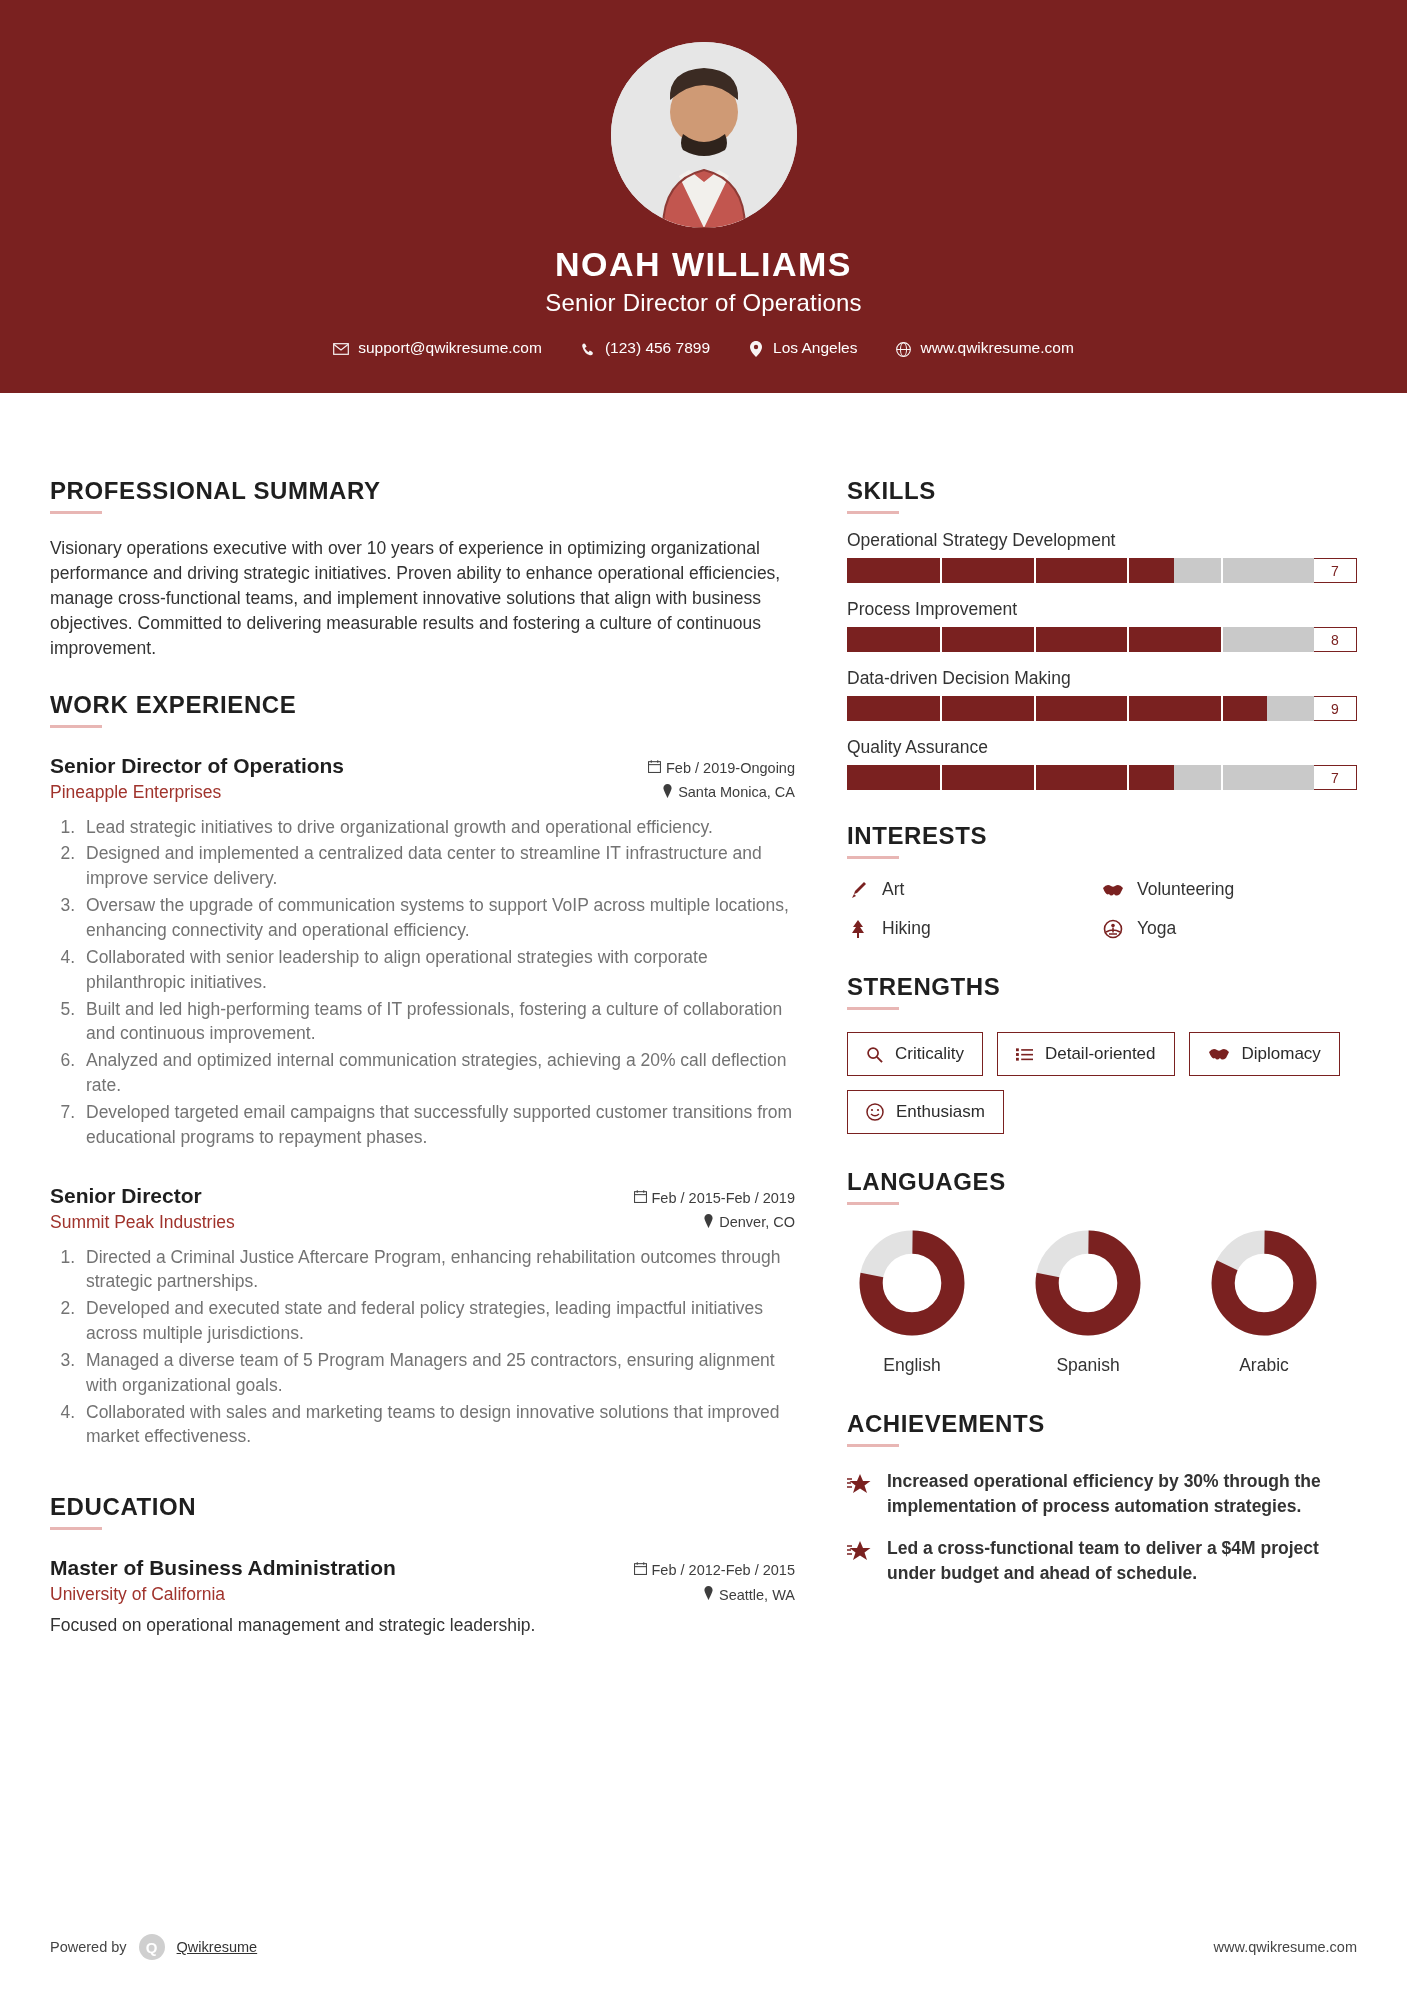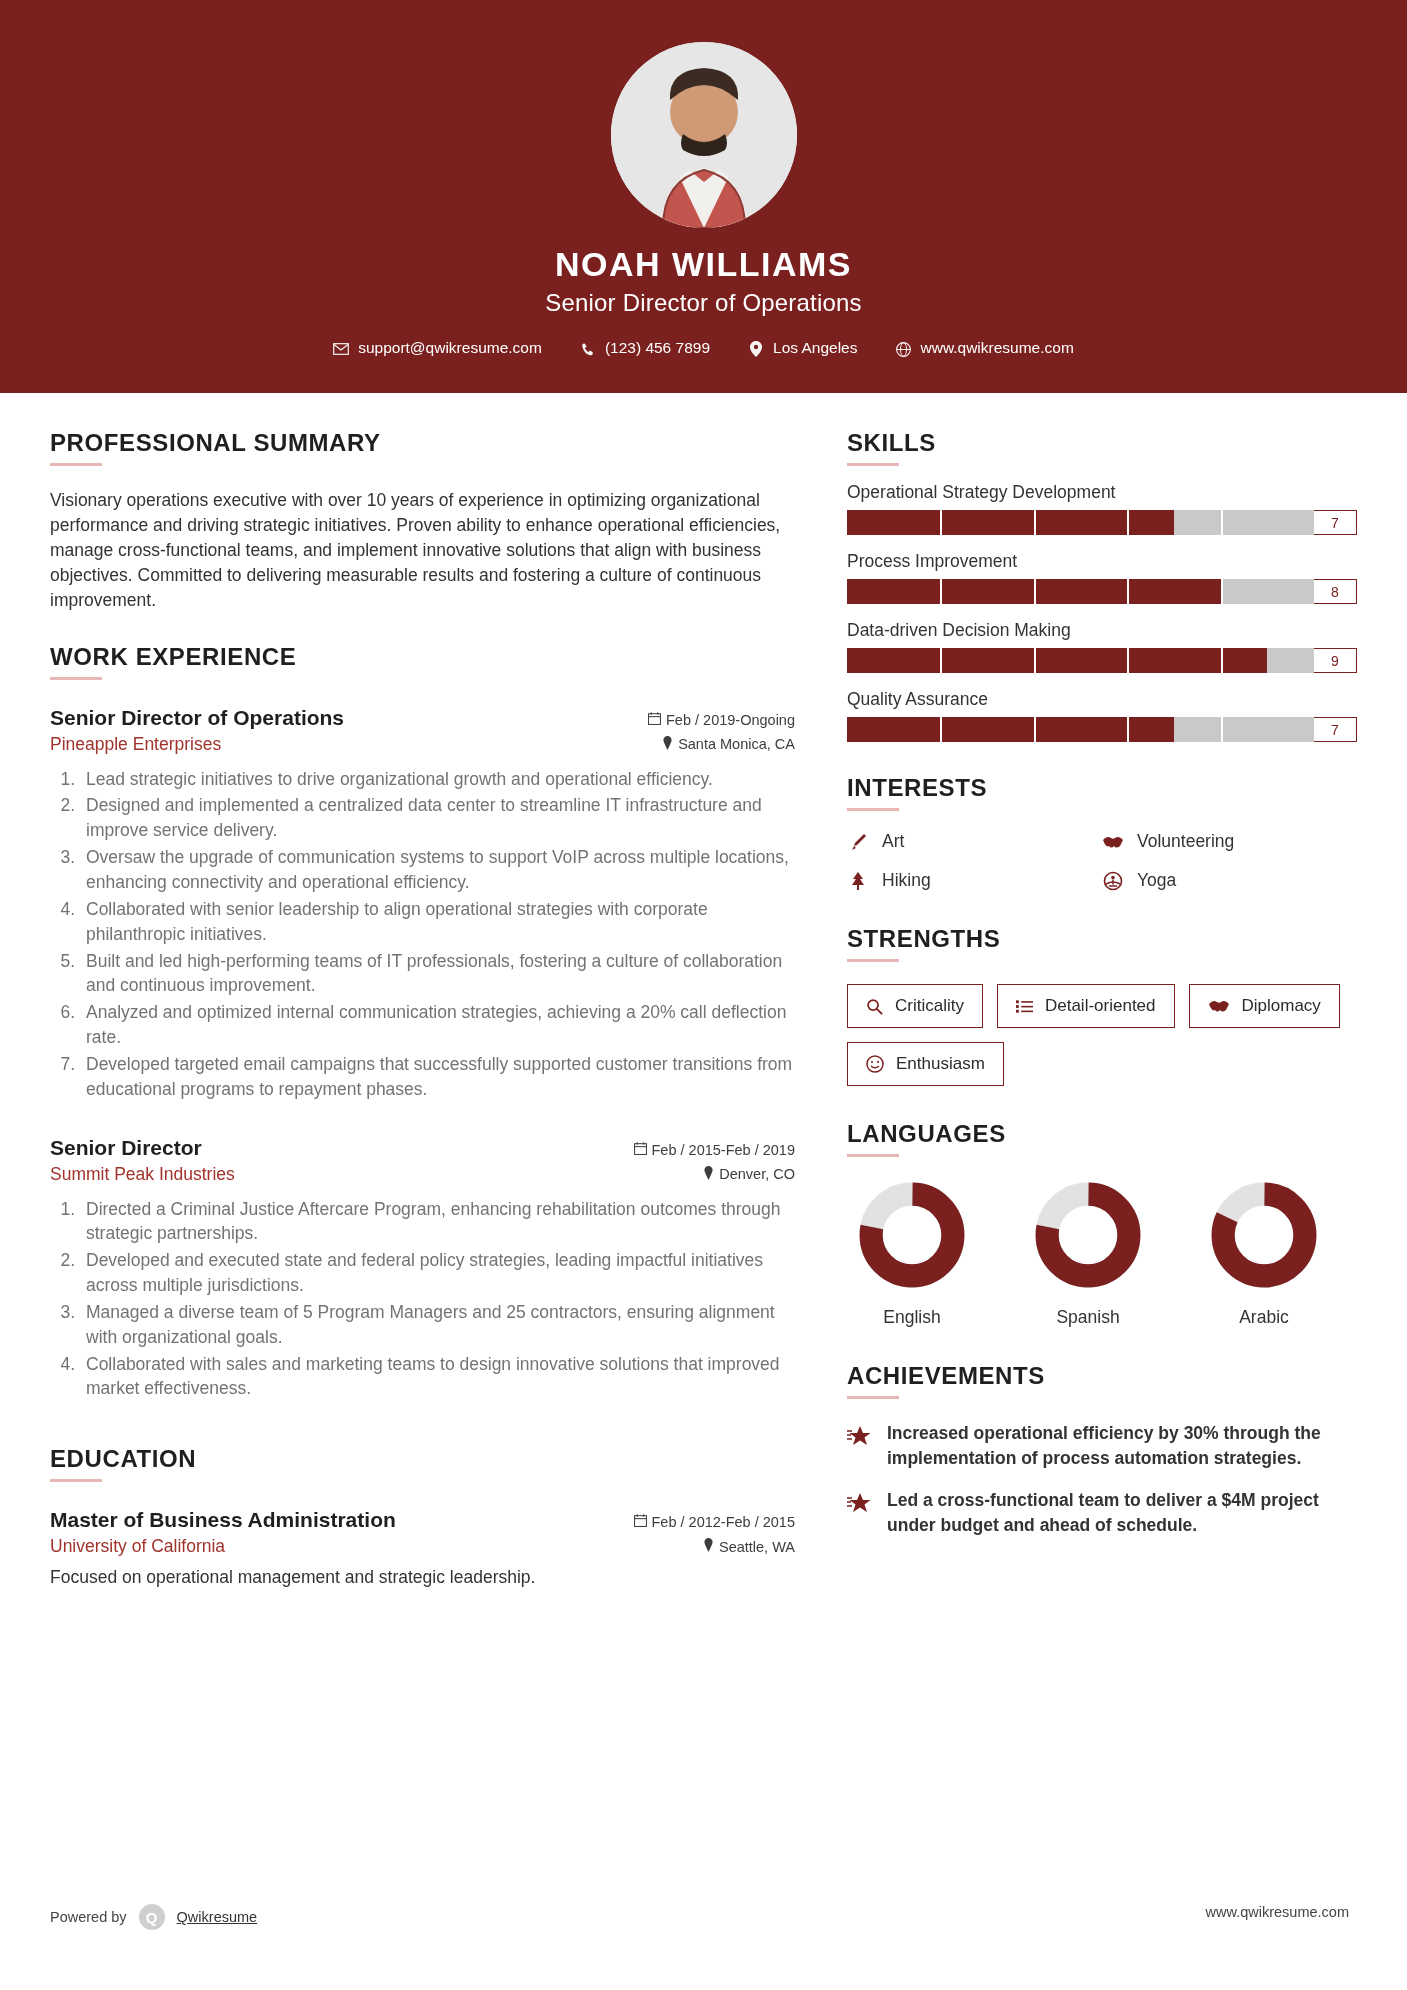--- a/index.html
+++ b/index.html
@@ -58,20 +58,21 @@
   }
   .contact .item { display: flex; align-items: flex-end; gap: 9px; }
   .contact .ico { display: inline-flex; width: 16px; height: 16px; align-items: center; justify-content: center; opacity: .95; }
   .contact .gap { width: 14px; }
 
   
   .body {
     display: flex;
     padding: 36px 20px 0 50px;
     gap: 52px;
+    margin-top: 48px;
   }
   .col-left { width: 745px; }
   .col-right { width: 510px; }
 
   .sec-title {
     font-size: 24px;
     font-weight: bold;
     letter-spacing: .6px;
     color: #1f1f1f;
     padding-bottom: 9px;
@@ -177,25 +178,25 @@
 
   
   .achievements { margin-top: 22px; }
   .ach { display: flex; gap: 14px; margin-bottom: 18px; font-weight: bold; }
   .ach .ico { color: #7a2120; flex: none; padding-top: 3px; }
   .ach-text { font-size: 17.5px; line-height: 1.4; color: #333; }
 
   
   .footer {
     position: absolute;
-    left: 0; right: 8px; bottom: 0;
+    left: 0; right: 0; bottom: 0;
     height: 86px;
     padding: 0 50px;
     display: flex;
-    align-items: flex-start;
+    align-items: center;
     justify-content: space-between;
     font-size: 14.5px;
     color: #444;
   }
   .footer-left { display: flex; align-items: center; gap: 12px; }
   .qlogo {
     width: 26px; height: 26px; border-radius: 50%;
     background: #cfcfcf; color: #fff;
     display: flex; align-items: center; justify-content: center;
     font-size: 15px; font-weight: bold;

